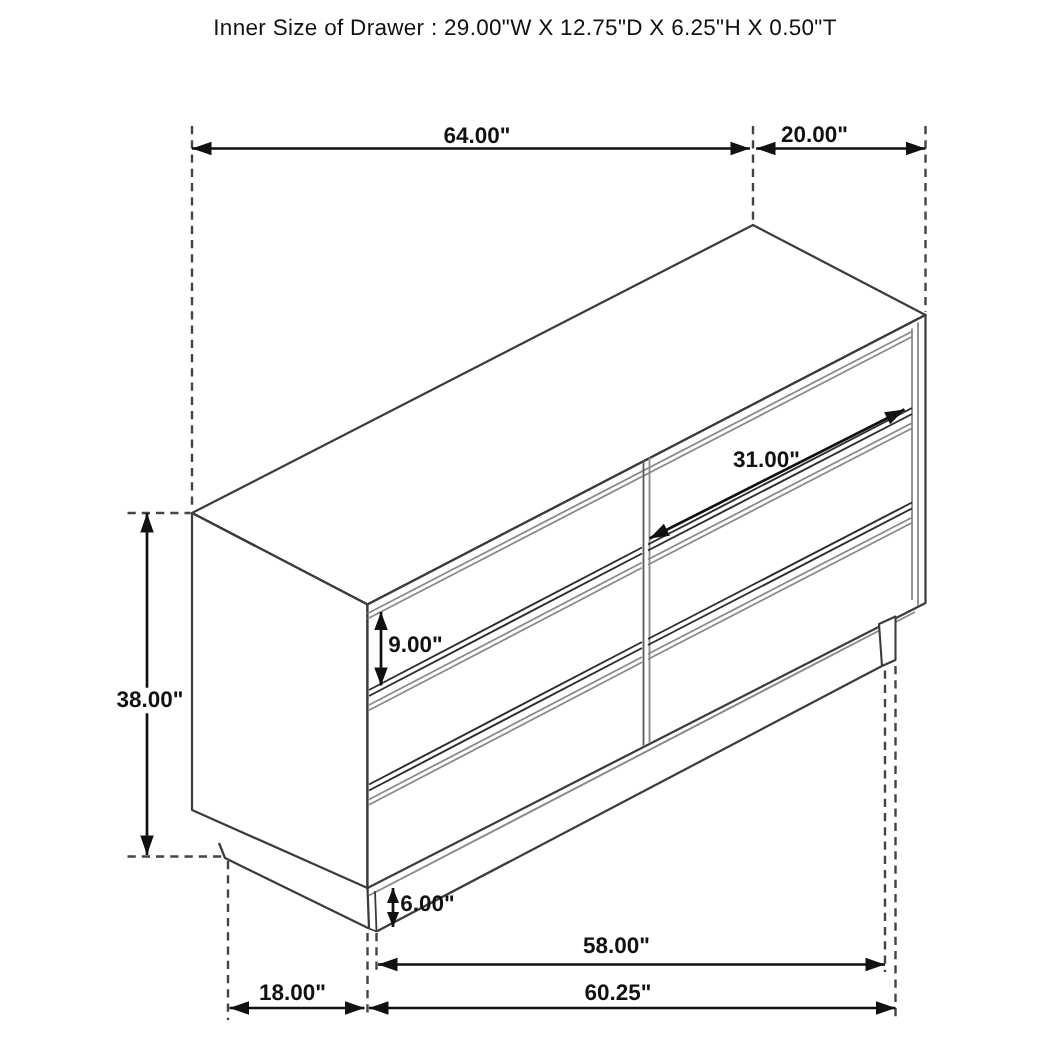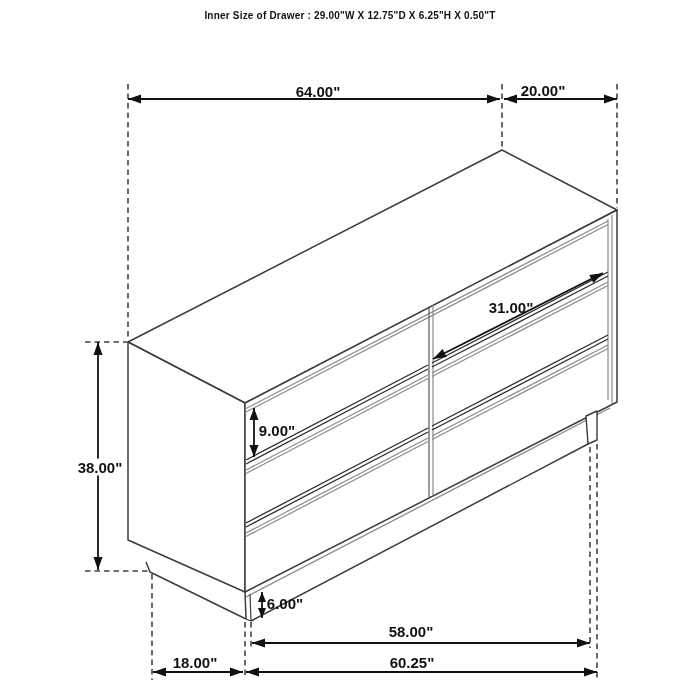--- a/index.html
+++ b/index.html
@@ -7,21 +7,21 @@
     position:relative;
     width:700px;height:700px;
     background:#ffffff;
     font-family:"Liberation Sans", sans-serif;
     overflow:hidden;
   }
   #drawing{position:absolute;left:0;top:0;}
   .page-title{
     position:absolute;left:0;right:0;top:10px;
     text-align:center;
-    font-size:10px;font-weight:bold;color:#111;
+    font-size:15px;font-weight:normal;color:#111;
     letter-spacing:.2px;
   }
   .dim-label{
     position:absolute;
     transform:translate(-50%,-50%);
     font-size:15px;font-weight:bold;color:#111;
     white-space:nowrap;line-height:1;
   }
   .dim-label.bg{background:#ffffff;padding:1px 3px;}
 </style>

